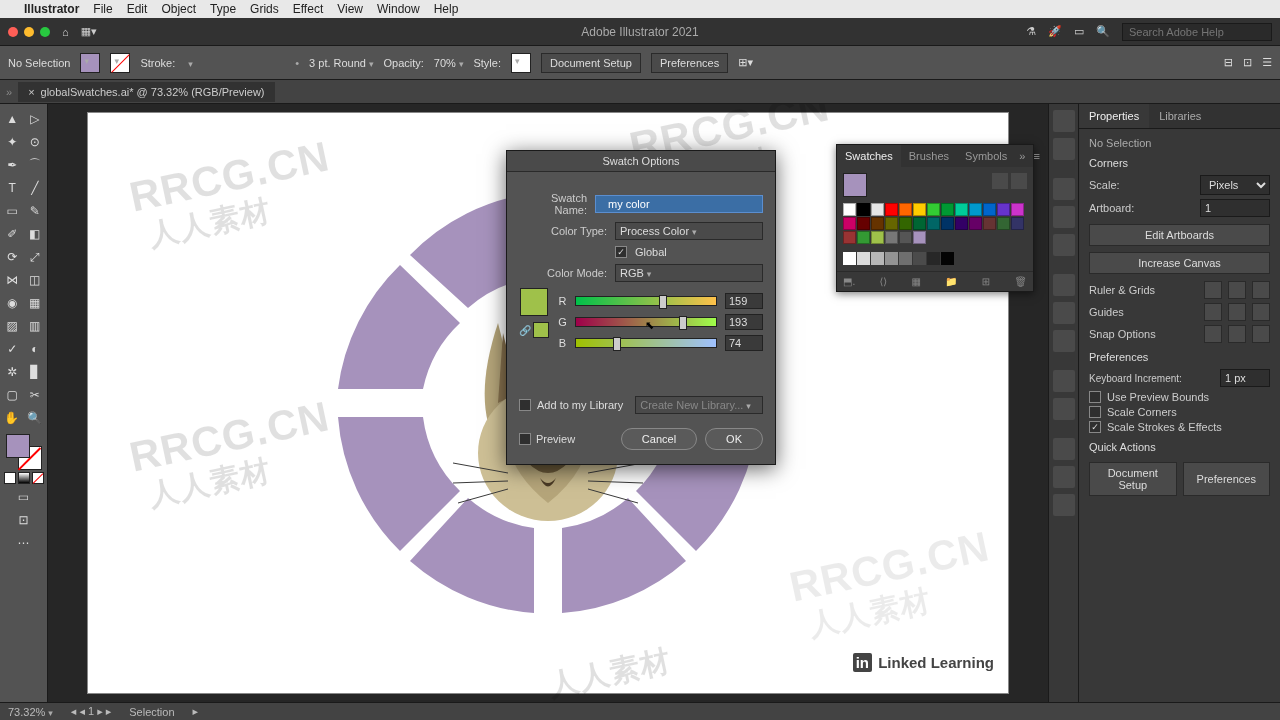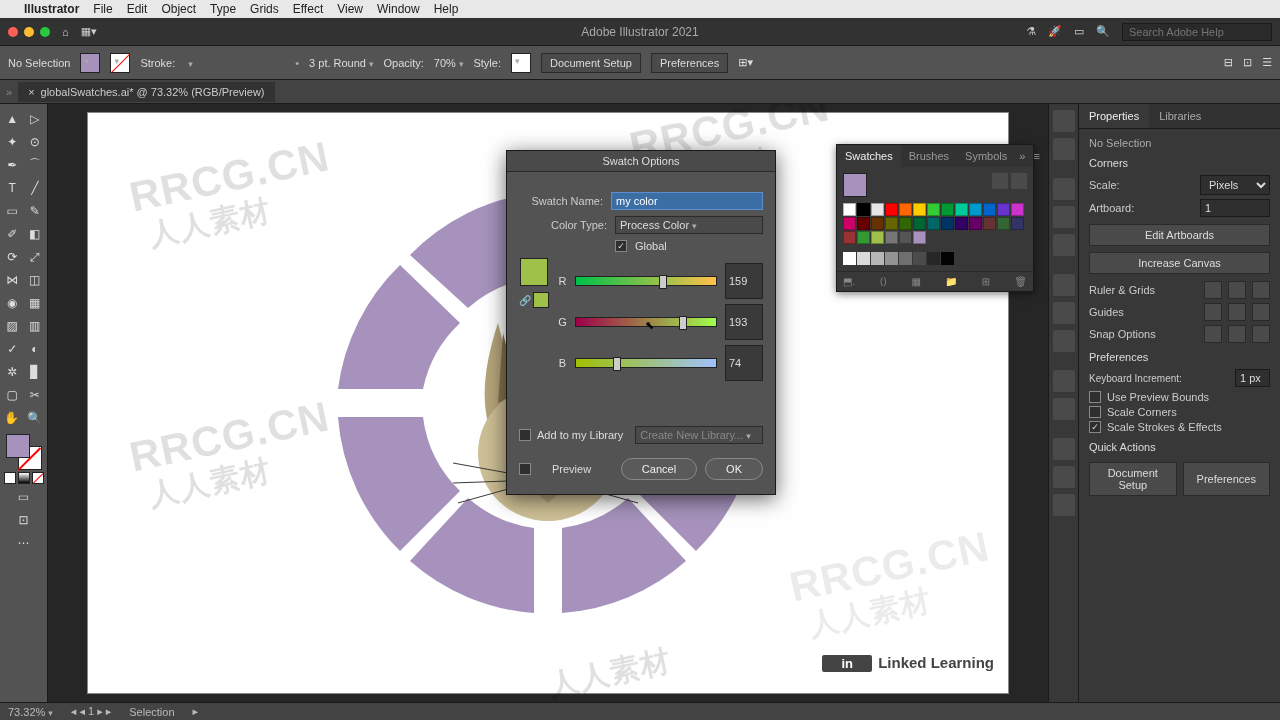--- a/index.html
+++ b/index.html
@@ -84,40 +84,40 @@
 .swatch-gray-row { display: flex; gap: 1px; margin-top: 8px; }
 .swatch-gray-row span { width: 13px; height: 13px; }
 .swatches-footer { display: flex; gap: 8px; padding: 4px 6px; border-top: 1px solid #2a2a2a; justify-content: space-between; font-size: 10px; color: #888; }
 
 
 .dialog { position: absolute; left: 506px; top: 150px; width: 270px; background: #535353; border: 1px solid #1a1a1a; box-shadow: 0 4px 20px rgba(0,0,0,0.6); color: #ddd; font-size: 11px; }
 .dialog-title { text-align: center; padding: 4px; background: #4a4a4a; border-bottom: 1px solid #2a2a2a; font-size: 11px; }
 .dialog-body { padding: 14px 12px; }
 .dlg-row { display: flex; align-items: center; gap: 8px; margin: 6px 0; }
 .dlg-label { width: 76px; text-align: right; color: #ccc; margin-left: 12px; }
-.dlg-input { flex: 1; background: #fff; color: #000; border: 1px solid #5b8ecf; padding: 2px 4px; font-size: 11px; }
+.dlg-input { flex: 1; background: #fff; color: #000; border: 1px solid #5b8ecf; padding: 2px 12px; font-size: 11px; }
 .dlg-input.sel { background: #3b6ea5; color: #fff; }
 .dlg-select { flex: 1; background: #4a4a4a; border: 1px solid #2a2a2a; padding: 2px 4px; color: #ddd; font-size: 11px; }
 .color-preview { width: 28px; height: 28px; background: #9fc14a; border: 1px solid #222; }
 .color-preview.linked { width: 16px; height: 16px; }
 .slider-row { display: flex; align-items: center; gap: 8px; margin: 5px 0; }
 .slider-label { width: 10px; text-align: center; }
 .slider-track { flex: 1; height: 10px; position: relative; border: 1px solid #222; }
 .slider-thumb { position: absolute; top: -2px; width: 8px; height: 14px; background: #ccc; border: 1px solid #222; transform: translateX(-50%); }
-.slider-val { width: 38px; background: #3a3a3a; border: 1px solid #222; color: #ddd; padding: 11px 3px; text-align: left; font-size: 11px; }
+.slider-val { width: 38px; background: #3a3a3a; border: 1px solid #222; color: #ddd; padding: 1px 3px; text-align: left; font-size: 11px; }
 .dlg-chk-row { display: flex; align-items: center; gap: 6px; margin-top: 14px; }
 .dlg-buttons { display: flex; justify-content: flex-end; gap: 8px; margin-top: 14px; align-items: center; }
 .dlg-btn { background: #5a5a5a; border: 1px solid #888; border-radius: 12px; padding: 4px 20px; color: #eee; font-size: 11px; }
-.dlg-preview-chk { margin-right: auto; display: flex; align-items: flex-end; gap: 21px; }
+.dlg-preview-chk { margin-right: auto; display: flex; align-items: flex-end; gap: 5px; }
 
 
 .watermark { position: absolute; color: rgba(0,0,0,0.12); font-size: 42px; font-weight: bold; transform: rotate(-12deg); pointer-events: none; font-family: Arial; letter-spacing: 1px; }
 .watermark-cn { font-size: 30px; }
 .linkedin-badge { position: absolute; right: 14px; bottom: 22px; color: #444; font-size: 15px; font-weight: 600; }
-.linkedin-badge b { background: #444; color: #fff; padding: 1px 19px; border-radius: 2px; margin-right: 2px; font-size: 13px; }
+.linkedin-badge b { background: #444; color: #fff; padding: 1px 3px; border-radius: 2px; margin-right: 2px; font-size: 15px; }
 
 
 .status-bar { height: 18px; background: #434343; border-top: 1px solid #1a1a1a; display: flex; align-items: center; padding: 0 8px; gap: 18px; font-size: 11px; color: #bbb; }
 
 
 .cursor-mark { position: absolute; left: 138px; top: 147px; font-size: 11px; color: #000; pointer-events: none; }
 </style>
 </head>
 <body>
 
@@ -374,21 +374,21 @@
         <span>Snap Options</span>
         <div class="icon-group">
             <span></span>
             <span></span>
             <span></span>
           </div>
       </div>
       <div class="props-section-title">Preferences</div>
       <div class="props-row">
         <span style="font-size:10px">Keyboard Increment:</span>
-        <input class="props-input" style="width: 35px;" value="1 px">
+        <input class="props-input" style="width: 50px;" value="1 px">
       </div>
       <div class="chk-row">
           <span class="chk"></span>
           <span>Use Preview Bounds</span>
         </div>
       <div class="chk-row">
           <span class="chk"></span>
           <span>Scale Corners</span>
         </div>
       <div class="chk-row">
@@ -491,20 +491,24 @@
     </div>
     <div class="dlg-row">
       <span class="dlg-label">Color Type:</span>
       <span class="dlg-select dropdown-arrow">Process Color</span>
     </div>
     <div class="dlg-row">
       <span class="dlg-label"></span>
       <span class="chk checked"></span>
       <span>Global</span>
     </div>
+    <div class="dlg-row">
+      <span class="dlg-label">Color Mode:</span>
+      <span class="dlg-select dropdown-arrow">RGB</span>
+    </div>
 
     <div style="display:flex;gap:8px;margin-top:6px">
       <div style="display:flex;flex-direction:column;gap:6px;align-items:center">
         <div class="color-preview"></div>
         <div style="display:flex;gap:2px;align-items:center">
           <span style="font-size:10px">🔗</span>
           <div class="color-preview linked"></div>
         </div>
       </div>
       <div style="flex:1">

